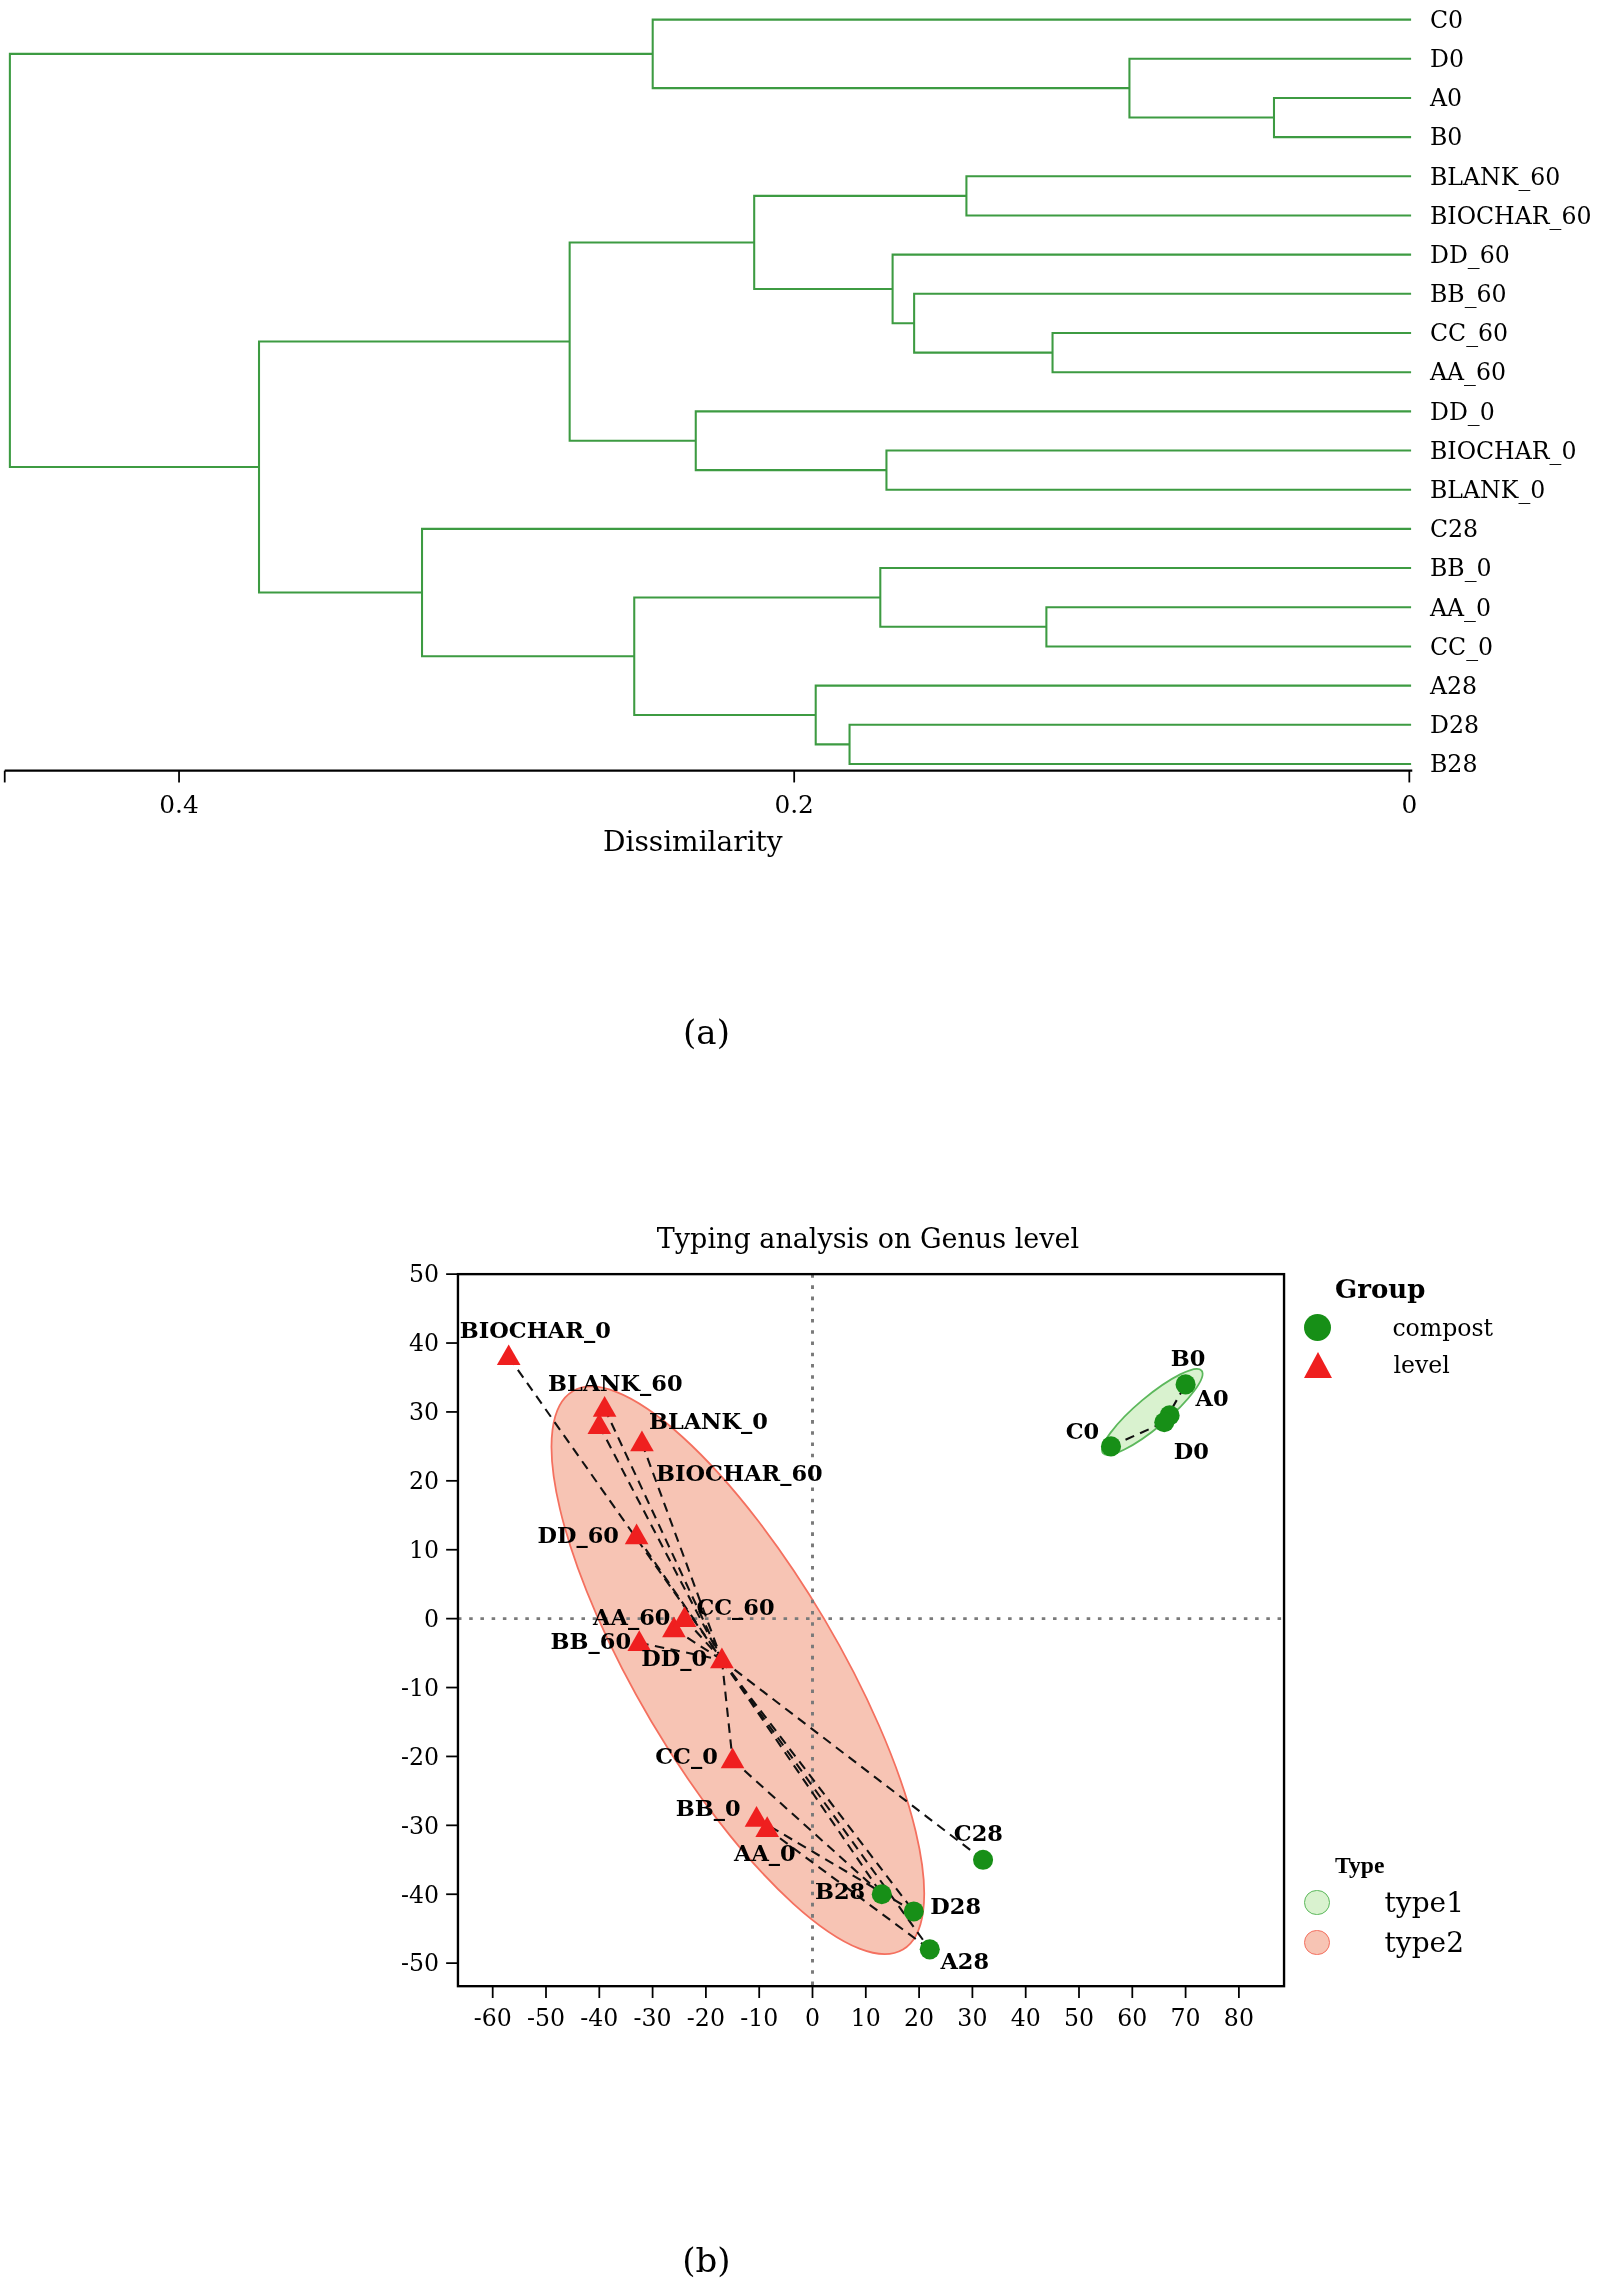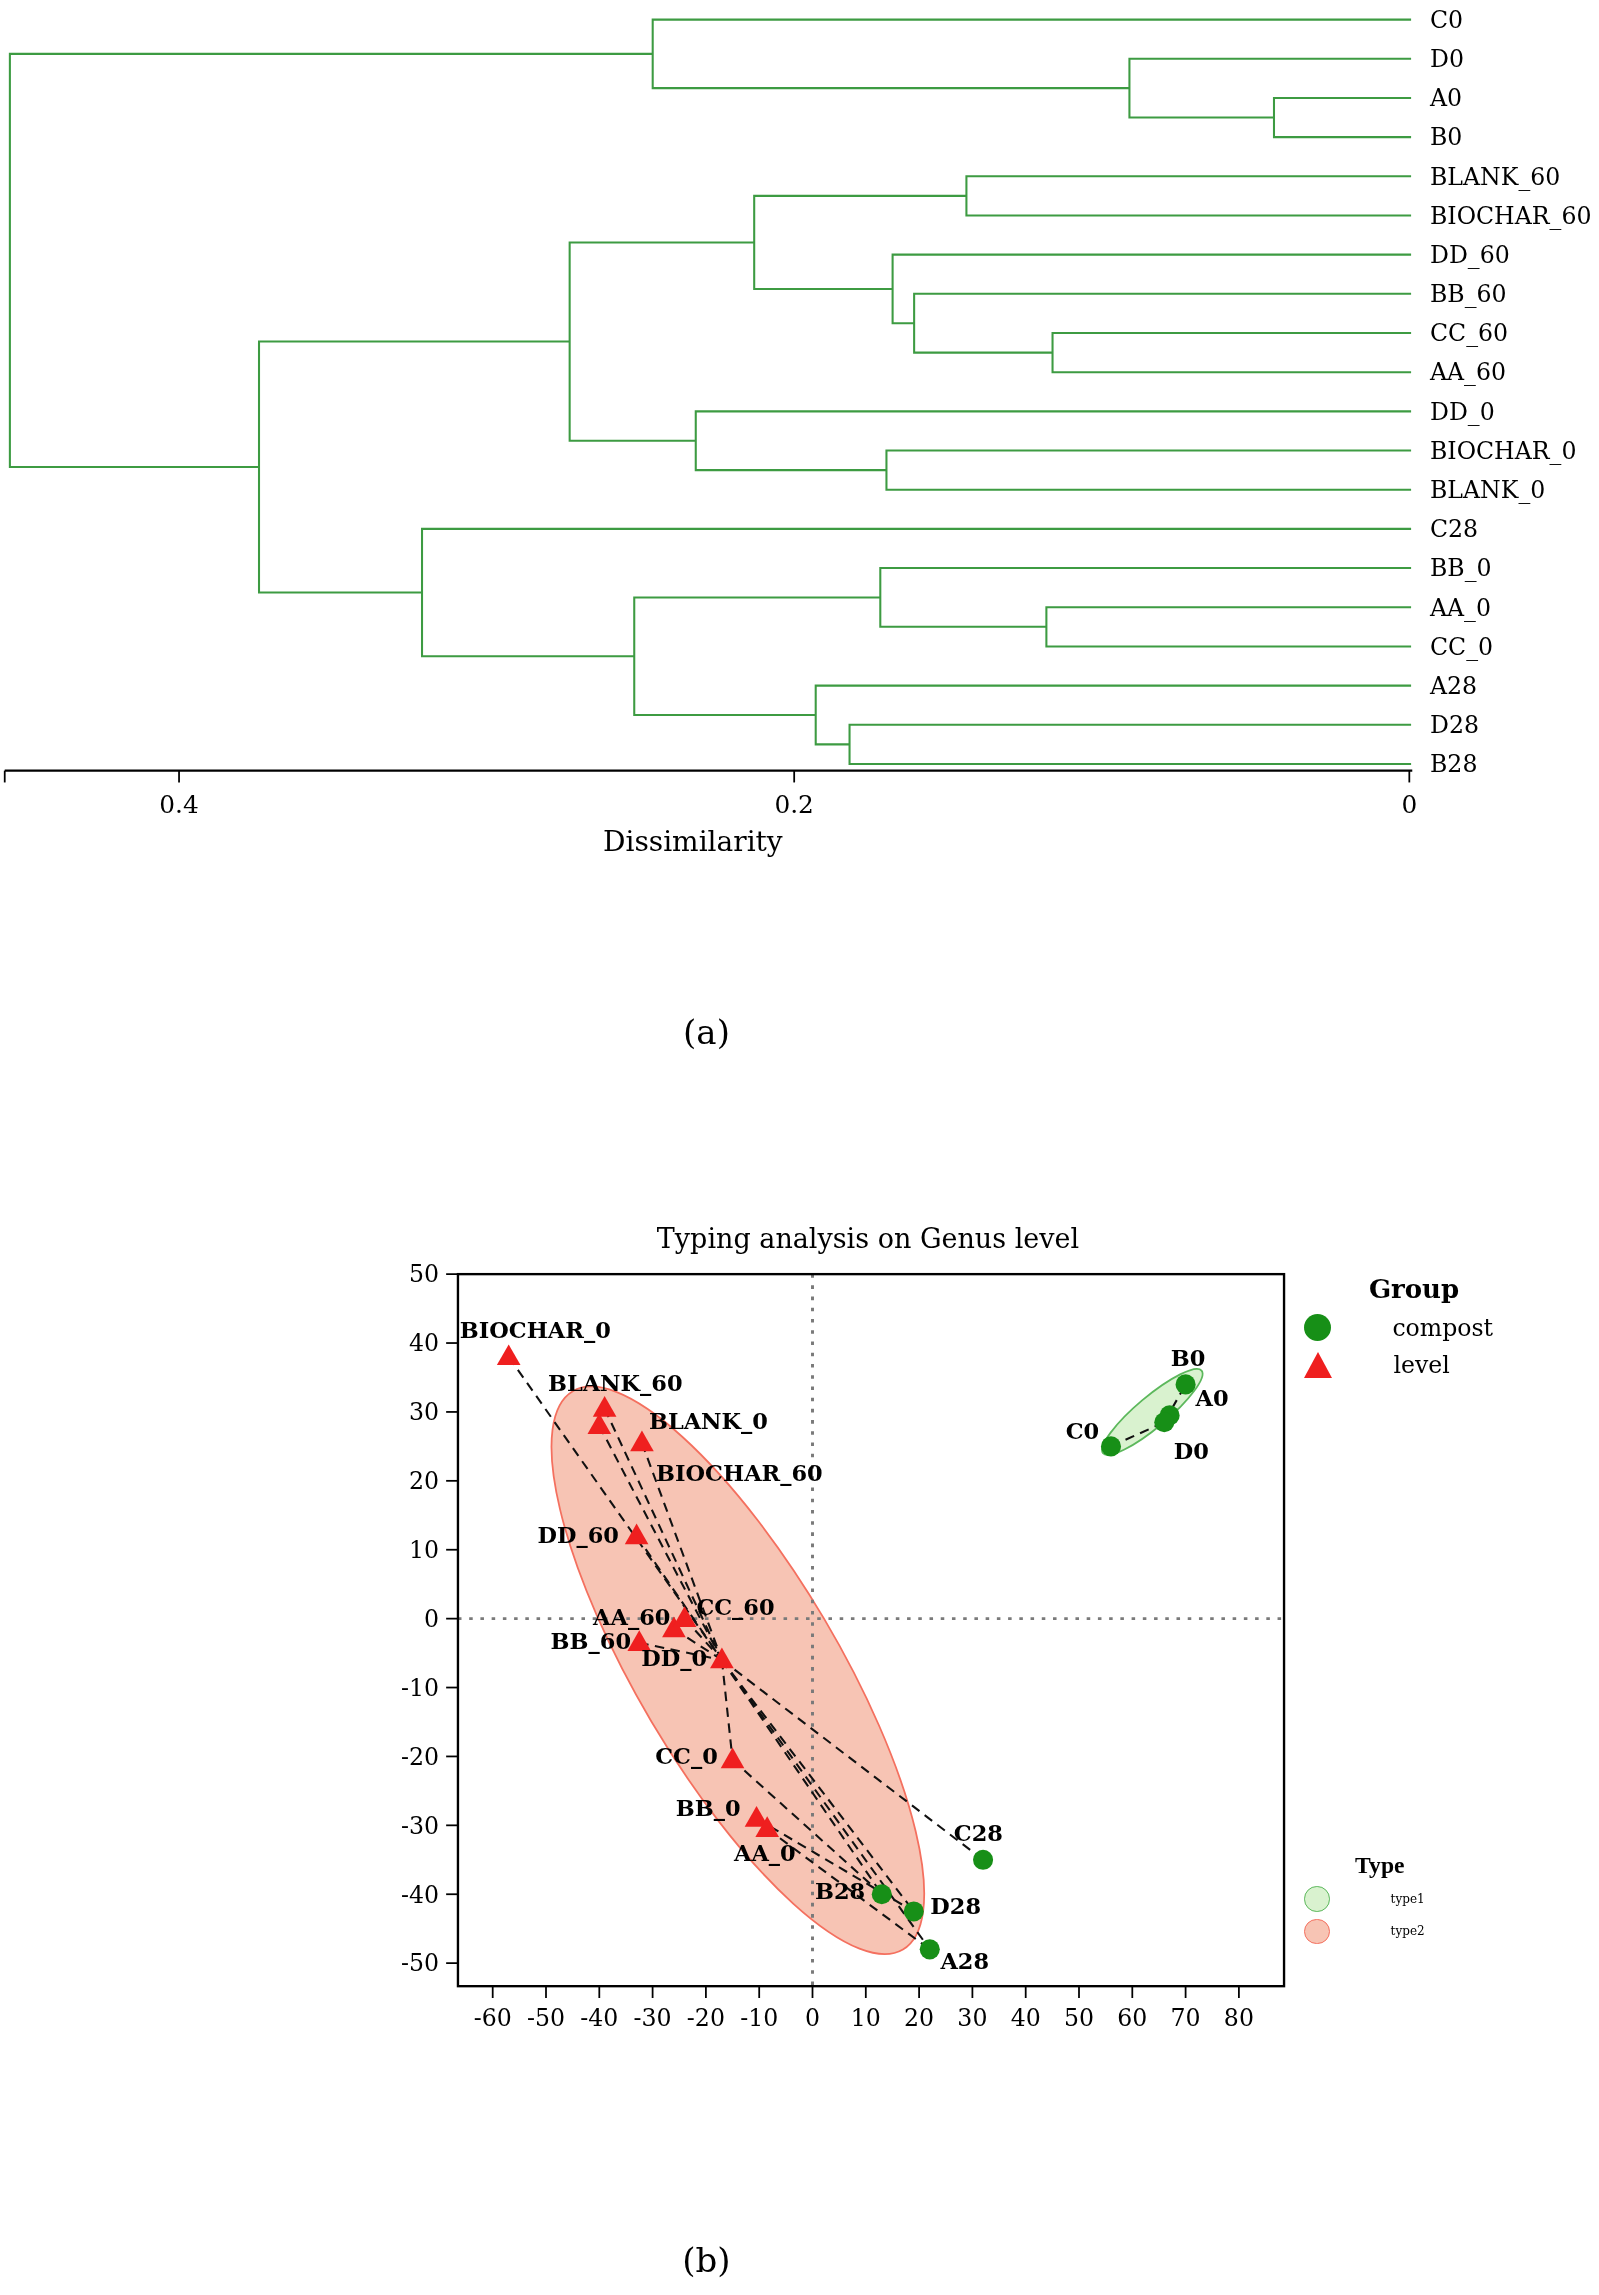--- a/index.html
+++ b/index.html
@@ -5,29 +5,29 @@
   html,body{margin:0;padding:0;background:#fff;}
   body{position:relative;width:1599px;height:2295px;font-family:"DejaVu Serif","Liberation Serif",serif;color:#000;}
   svg{position:absolute;left:0;overflow:visible;}
   #dendrogram-svg{top:0;}
   #scatter-svg{top:0;}
   .axis-title{position:absolute;left:603px;top:825px;width:414px;font-size:28px;}
   .caption{position:absolute;width:177px;text-align:center;font-size:34px;}
   #caption-a{left:618px;top:1012px;}
   #caption-b{left:618px;top:2240px;}
   #scatter-title{position:absolute;left:543px;top:1223px;width:650px;text-align:center;font-size:27px;}
-  .legend{position:absolute;text-align:center;}
+  .legend{position:absolute;}
   #legend-group{left:1304px;top:1274px;}
   #legend-type{left:1304px;top:1852px;}
   .legend-header{font-weight:bold;font-size:26px;padding-left:31px;}
   #legend-type .legend-header{font-size:23.6px;font-family:Liberation Serif, serif;}
   .legend-row{display:flex;align-items:center;margin-top:9.5px;gap:46px;}
   .legend-row .lbl{font-size:23.6px;margin-left:15.4px;}
   #legend-type .legend-row{margin-top:7px;}
-  #legend-type .legend-row .lbl{font-size:12px;margin-left:15px;}
+  #legend-type .legend-row .lbl{font-size:28px;margin-left:9px;}
   .marker-circle{width:27px;height:27px;border-radius:50%;}
   .marker-triangle{width:0;height:0;border-left:14.8px solid transparent;border-right:14.8px solid transparent;border-bottom:26px solid #ef1f1f;}
   .marker-ring{width:23.6px;height:23.6px;border-radius:50%;border:1.8px solid #000;}
 </style>
 </head>
 <body>
 
 <svg id="dendrogram-svg" width="1599" height="922" viewBox="0 0 2706 1560">
     <g stroke="#3d9b42" stroke-width="3.5" fill="none">
       <path d="M 2388 165.6 H 2155.98 V 231.89999999999998 H 2388"></path>

